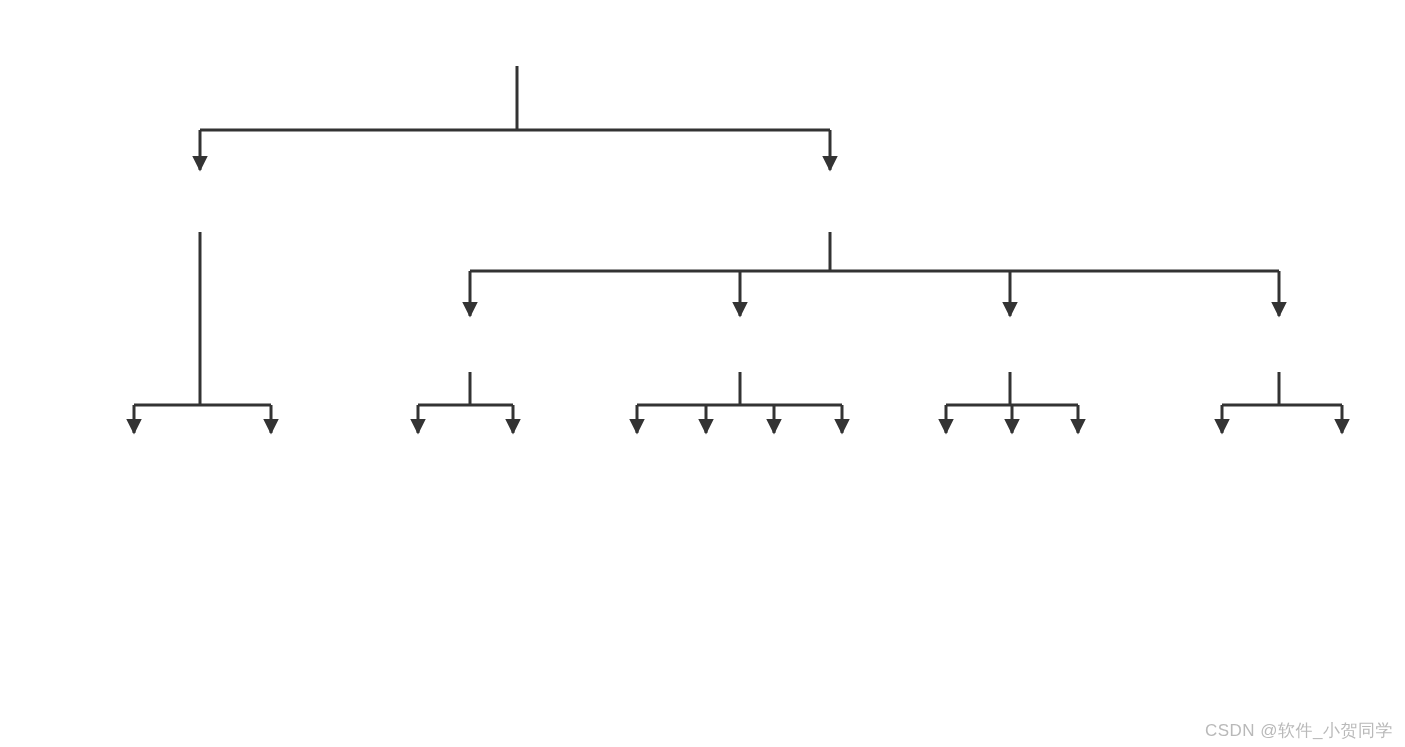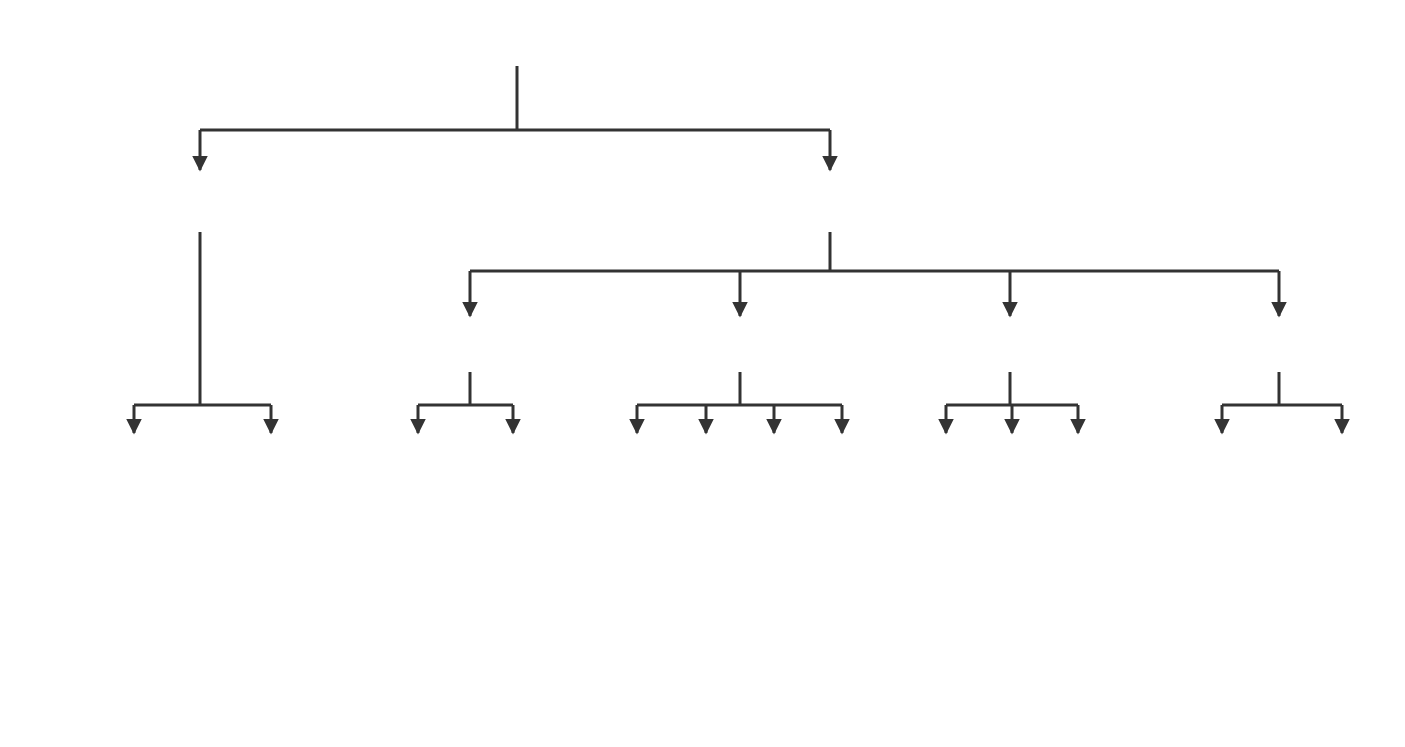--- a/index.html
+++ b/index.html
@@ -99,13 +99,14 @@
           <path d="M 1279 372 L 1279 405" class="link-line"></path>
           <path d="M 1222 405 L 1342 405" class="link-line"></path>
           <path d="M 1222 405 L 1222 433" class="link-line" marker-end="url(#arrow)"></path>
           <path d="M 1342 405 L 1342 433" class="link-line" marker-end="url(#arrow)"></path>
         </g>
       </g>
 
     <g id="node-layer"></g>
   </svg>
 
+  <div class="watermark-text">CSDN @软件_小贺同学</div>
 </div>
 
 </body></html>

